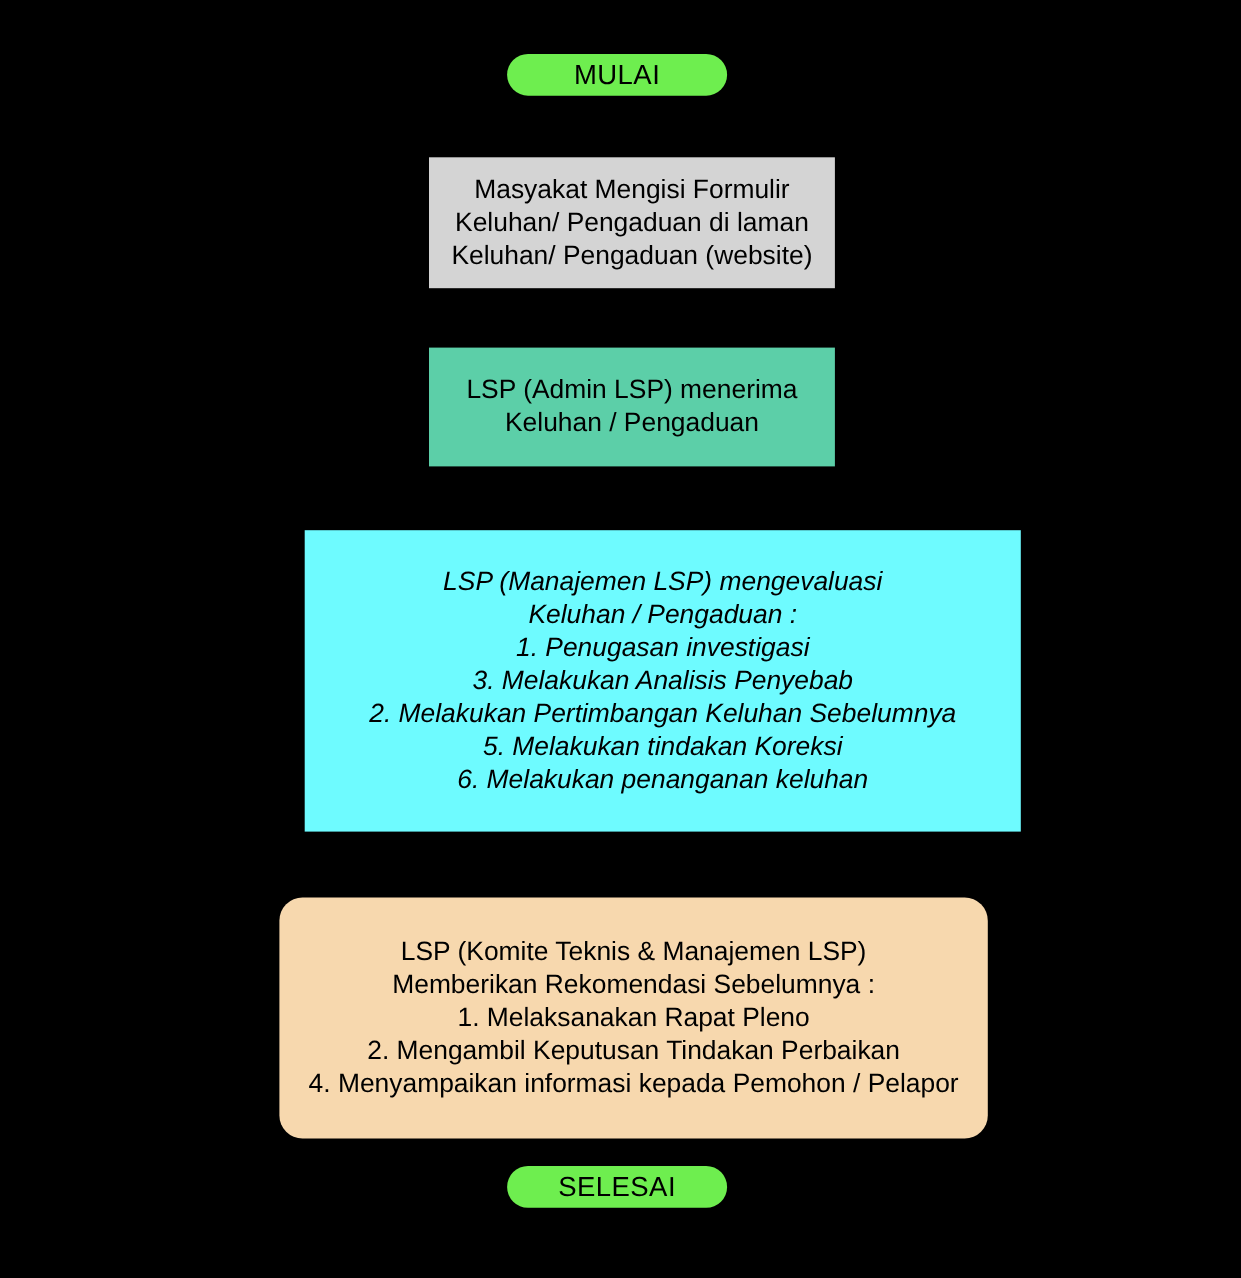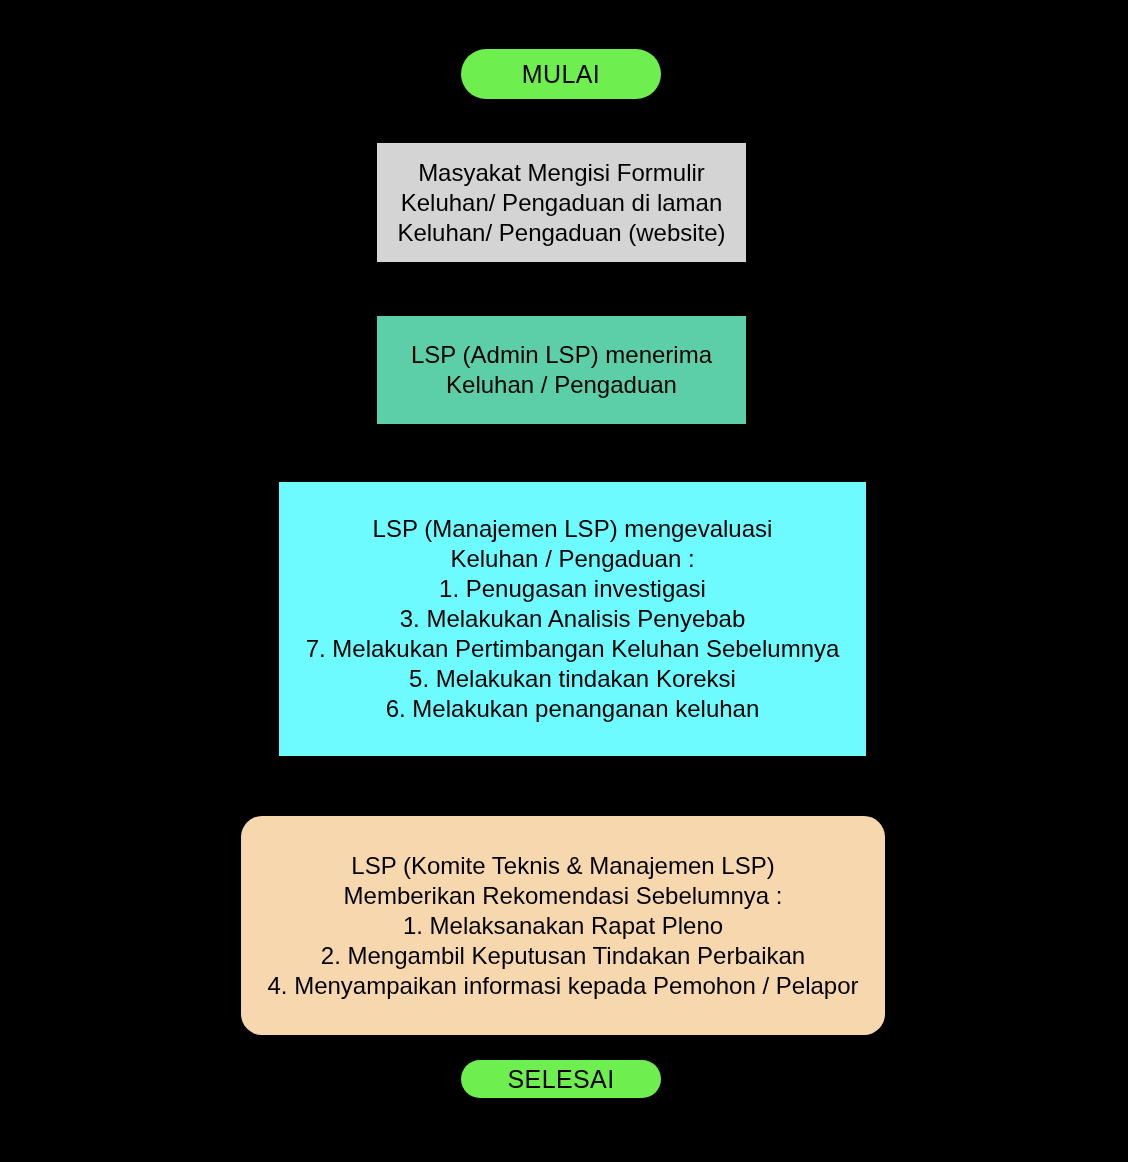--- a/index.html
+++ b/index.html
@@ -59,20 +59,21 @@
     display: flex;
     flex-direction: column;
     align-items: center;
     justify-content: center;
     box-sizing: border-box;
     color: #000000;
     font-size: 24px;
     line-height: 30px;
     text-align: center;
     padding: 6px 10px;
+    margin-left: 13px;
   }
   .node .line {
     display: block;
     white-space: nowrap;
   }
 
   .node.gray  { background: #D4D4D4; }
   .node.teal  { background: #5CCFA8; }
   .node.cyan  { background: #6EFBFF; }
   .node.peach { background: #F7D8AE; }
@@ -100,41 +101,41 @@
   <div class="connector" style="left:561px; top:750px; height:68px;">
     <span class="dot top"></span>
     <span class="dot bot"></span>
   </div>
 
   <div class="connector" style="left:561px; top:1026px; height:66px;">
     <span class="dot top"></span>
     <span class="dot bot"></span>
   </div>
 
-  <div class="terminator" style="left:461px; top:49px; width:200px; height:50px;">
+  <div class="terminator" style="left:461px; top:49px; width:200px; height:38px;">
     <span>MULAI</span>
   </div>
 
   <div class="node gray" style="left:377px; top:143px; width:369px; height:119px;">
     <span class="line">Masyakat Mengisi Formulir</span>
     <span class="line">Keluhan/ Pengaduan di laman</span>
     <span class="line">Keluhan/ Pengaduan (website)</span>
   </div>
 
   <div class="node teal" style="left:377px; top:316px; width:369px; height:108px;">
     <span class="line">LSP (Admin LSP) menerima</span>
     <span class="line">Keluhan / Pengaduan</span>
   </div>
 
-  <div class="node cyan" style="left:279px; top:482px; width:587px; height:274px;">
+  <div class="node cyan" style="left:264px; top:482px; width:651px; height:274px;font-style:italic;">
     <span class="line">LSP (Manajemen LSP) mengevaluasi</span>
     <span class="line">Keluhan / Pengaduan :</span>
     <span class="line">1. Penugasan investigasi</span>
     <span class="line">3. Melakukan Analisis Penyebab</span>
-    <span class="line">7. Melakukan Pertimbangan Keluhan Sebelumnya</span>
+    <span class="line">2. Melakukan Pertimbangan Keluhan Sebelumnya</span>
     <span class="line">5. Melakukan tindakan Koreksi</span>
     <span class="line">6. Melakukan penanganan keluhan</span>
   </div>
 
   <div class="node peach" style="left:241px; top:816px; width:644px; height:219px;border-radius:21px;">
     <span class="line">LSP (Komite Teknis &amp; Manajemen LSP)</span>
     <span class="line">Memberikan Rekomendasi Sebelumnya :</span>
     <span class="line">1. Melaksanakan Rapat Pleno</span>
     <span class="line">2. Mengambil Keputusan Tindakan Perbaikan</span>
     <span class="line">4. Menyampaikan informasi kepada Pemohon / Pelapor</span>

